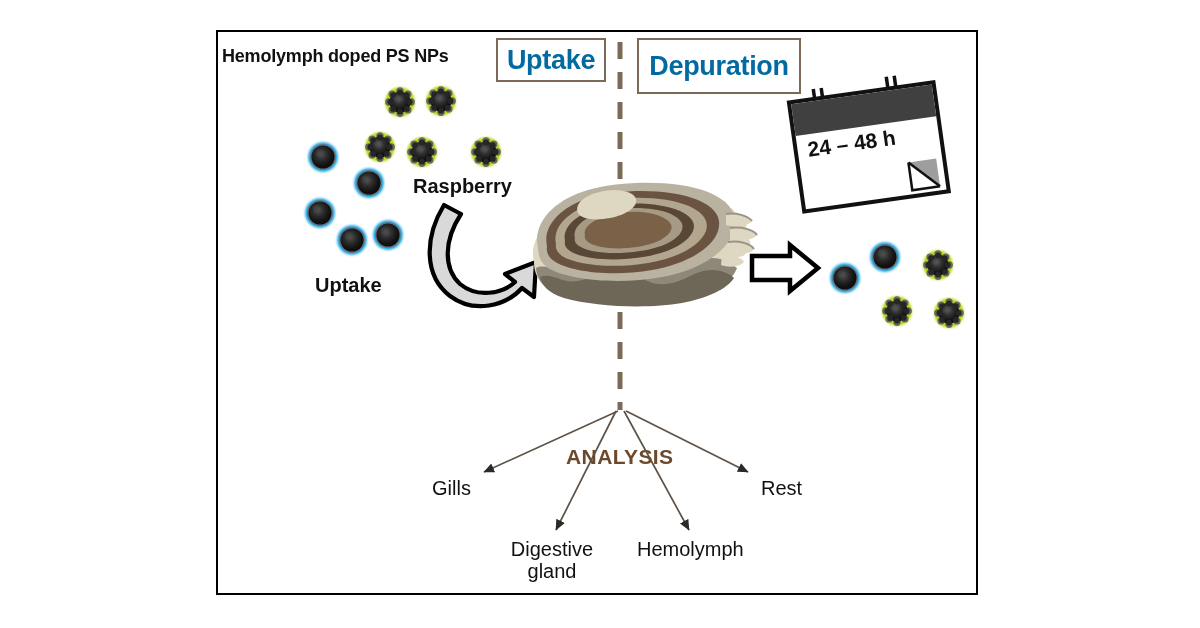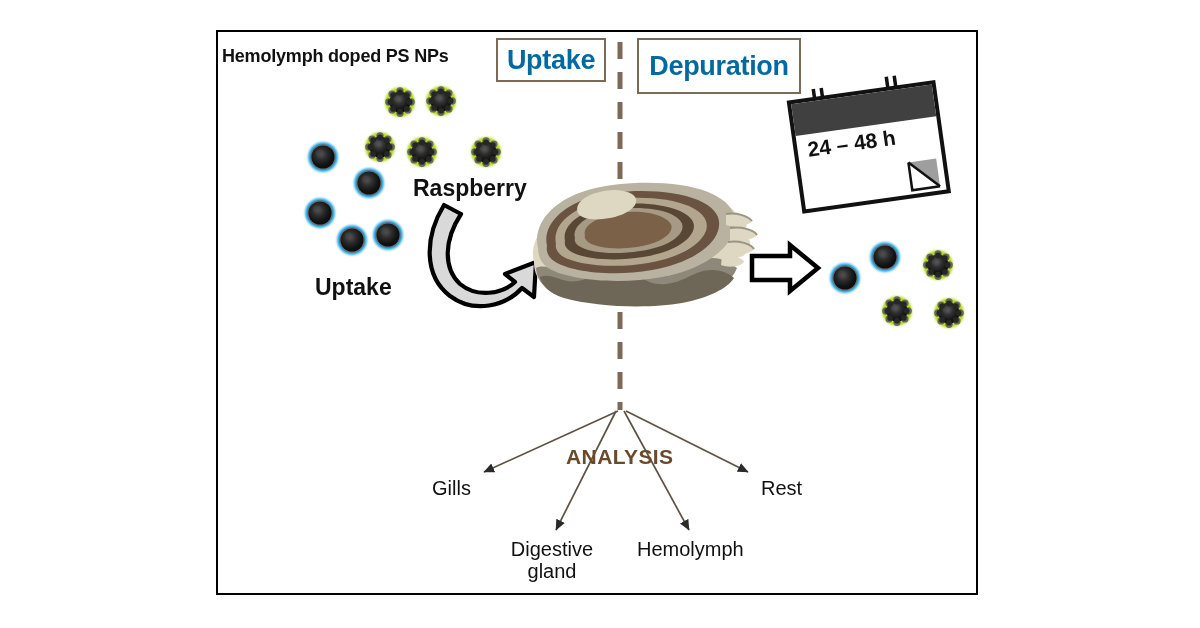--- a/index.html
+++ b/index.html
@@ -53,21 +53,21 @@
     justify-content: center;
     font-size: 27px;
     font-weight: bold;
     color: #0369a1;
     letter-spacing: -0.3px;
   }
   #phase-box-uptake { left: 496px; top: 38px; width: 110px; height: 44px; }
   #phase-box-depuration { left: 637px; top: 38px; width: 164px; height: 56px; }
 
   .np-type-label {
-    font-size: 23px;
+    font-size: 20px;
     font-weight: bold;
     color: #111111;
     white-space: nowrap;
   }
   #label-raspberry { left: 413px; top: 175px; }
   #label-smooth { left: 315px; top: 274px; }
 
   #calendar-duration-label {
     font-size: 21px;
     font-weight: bold;

